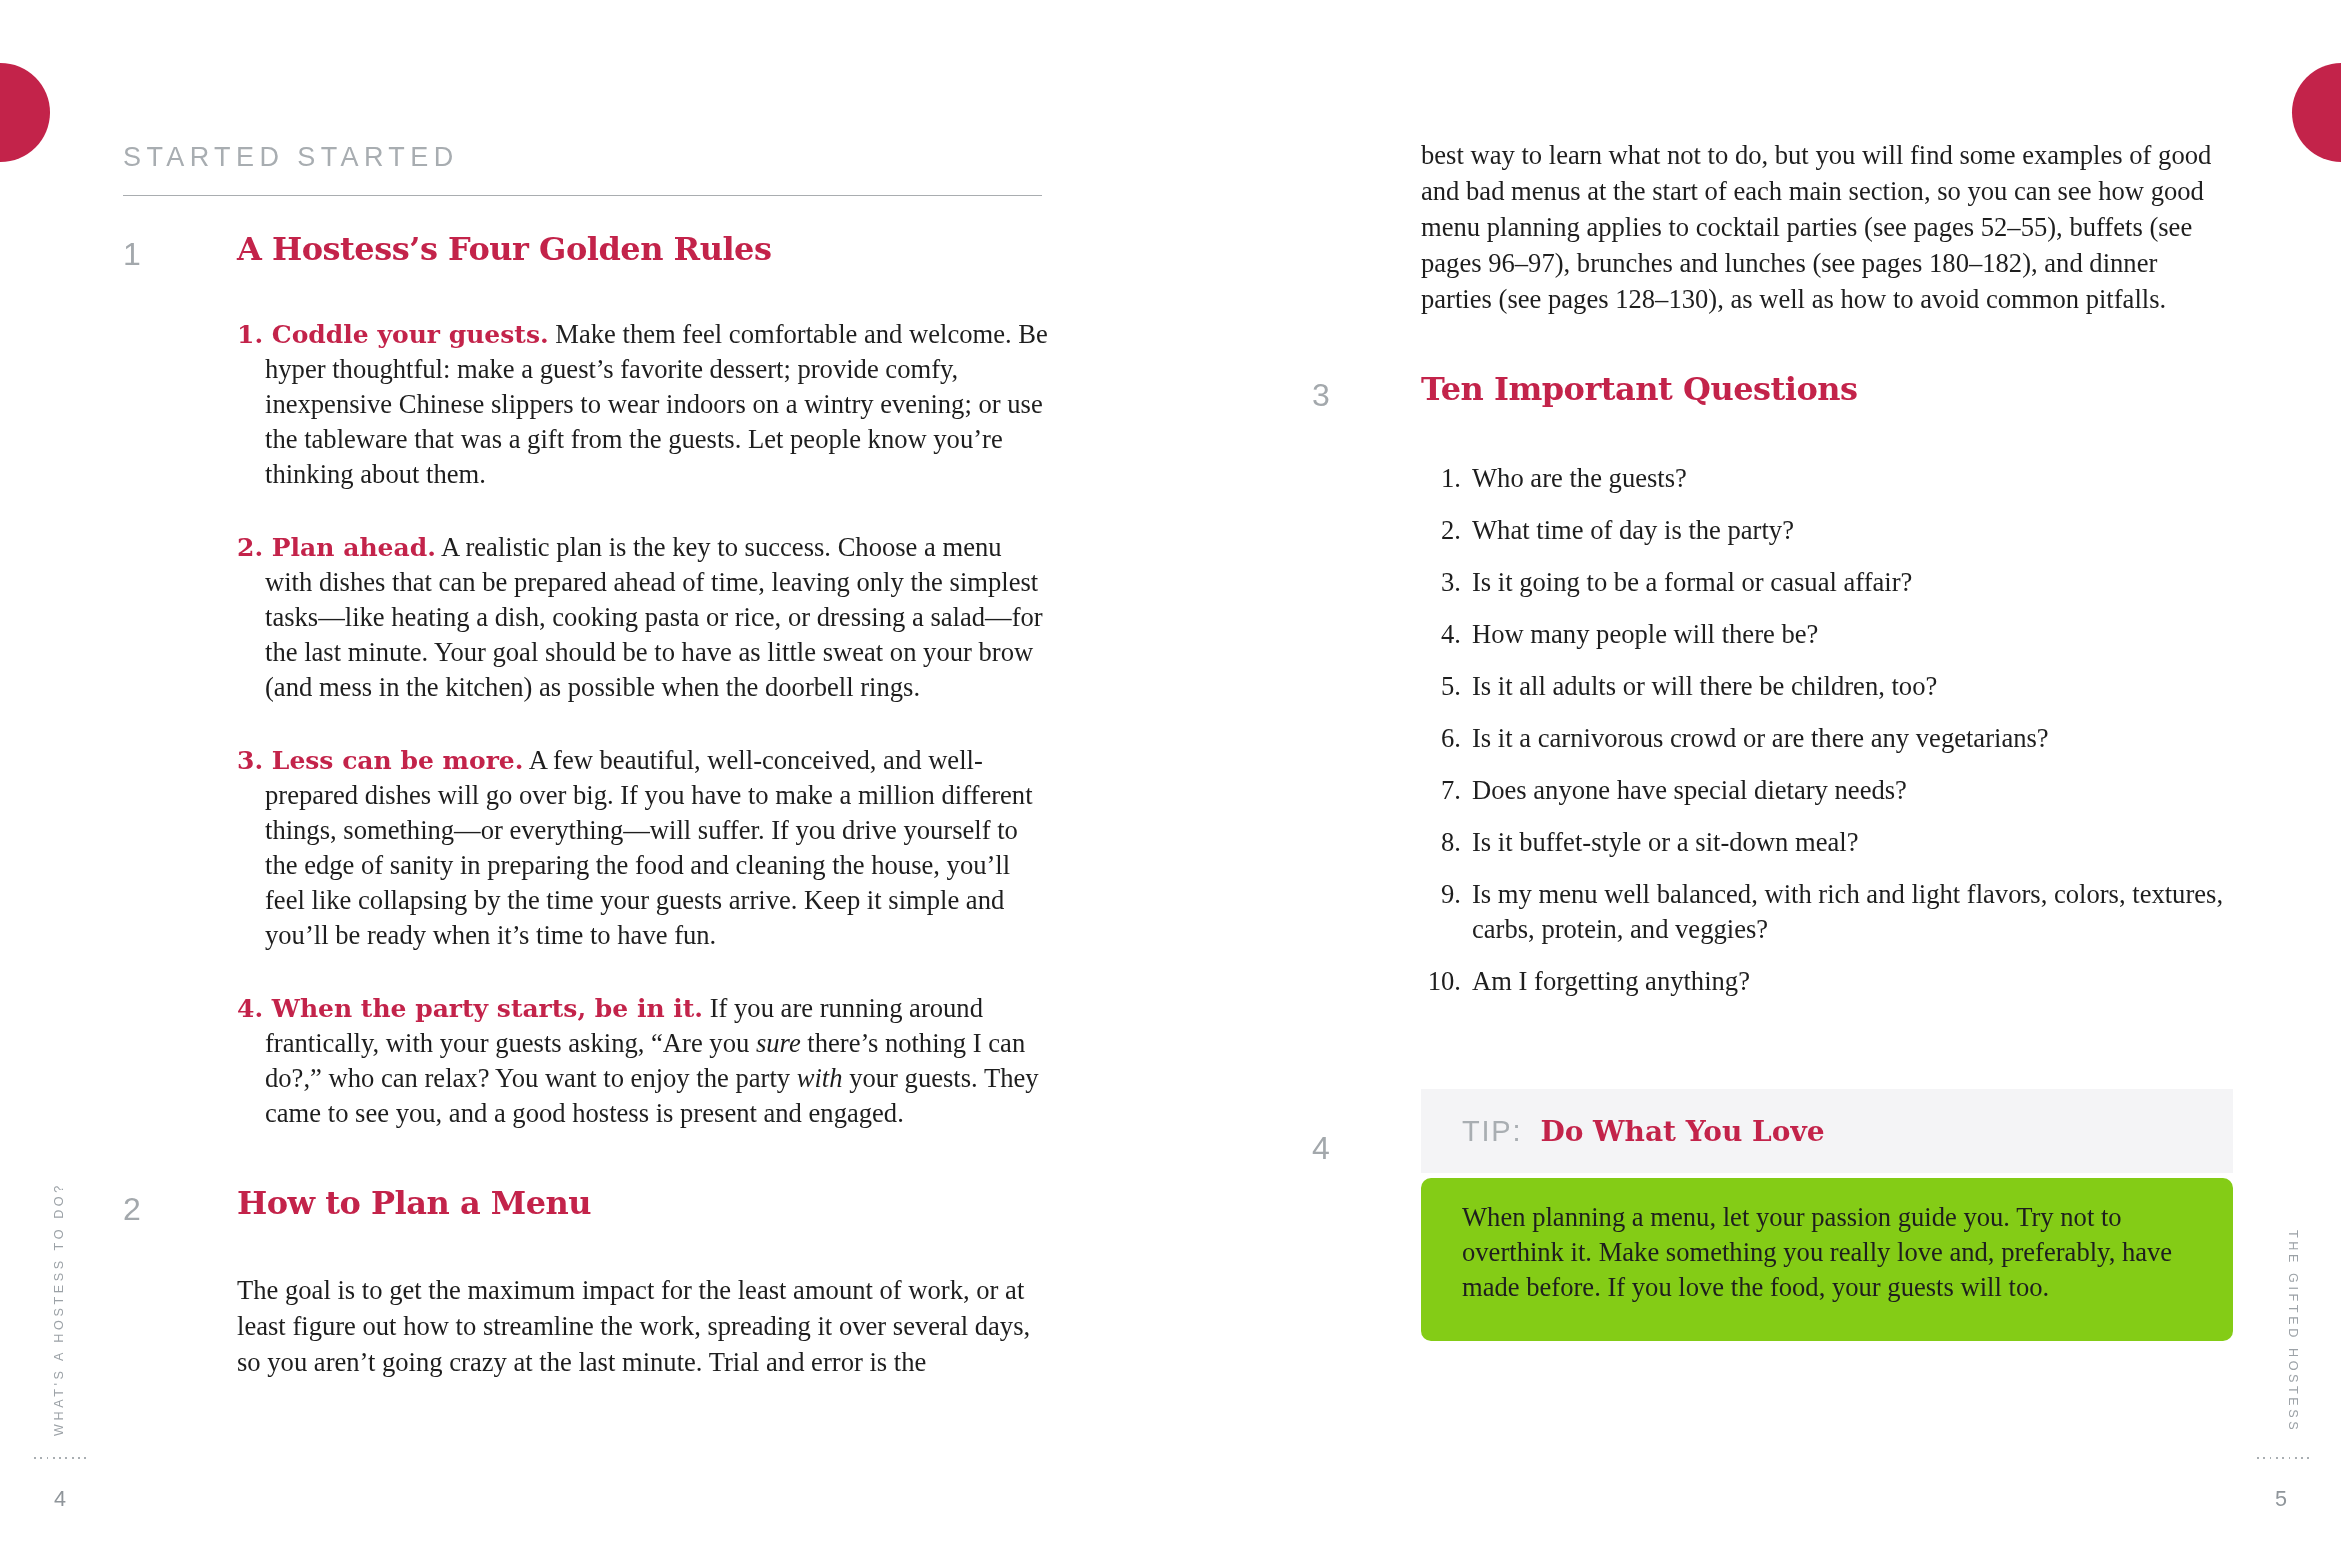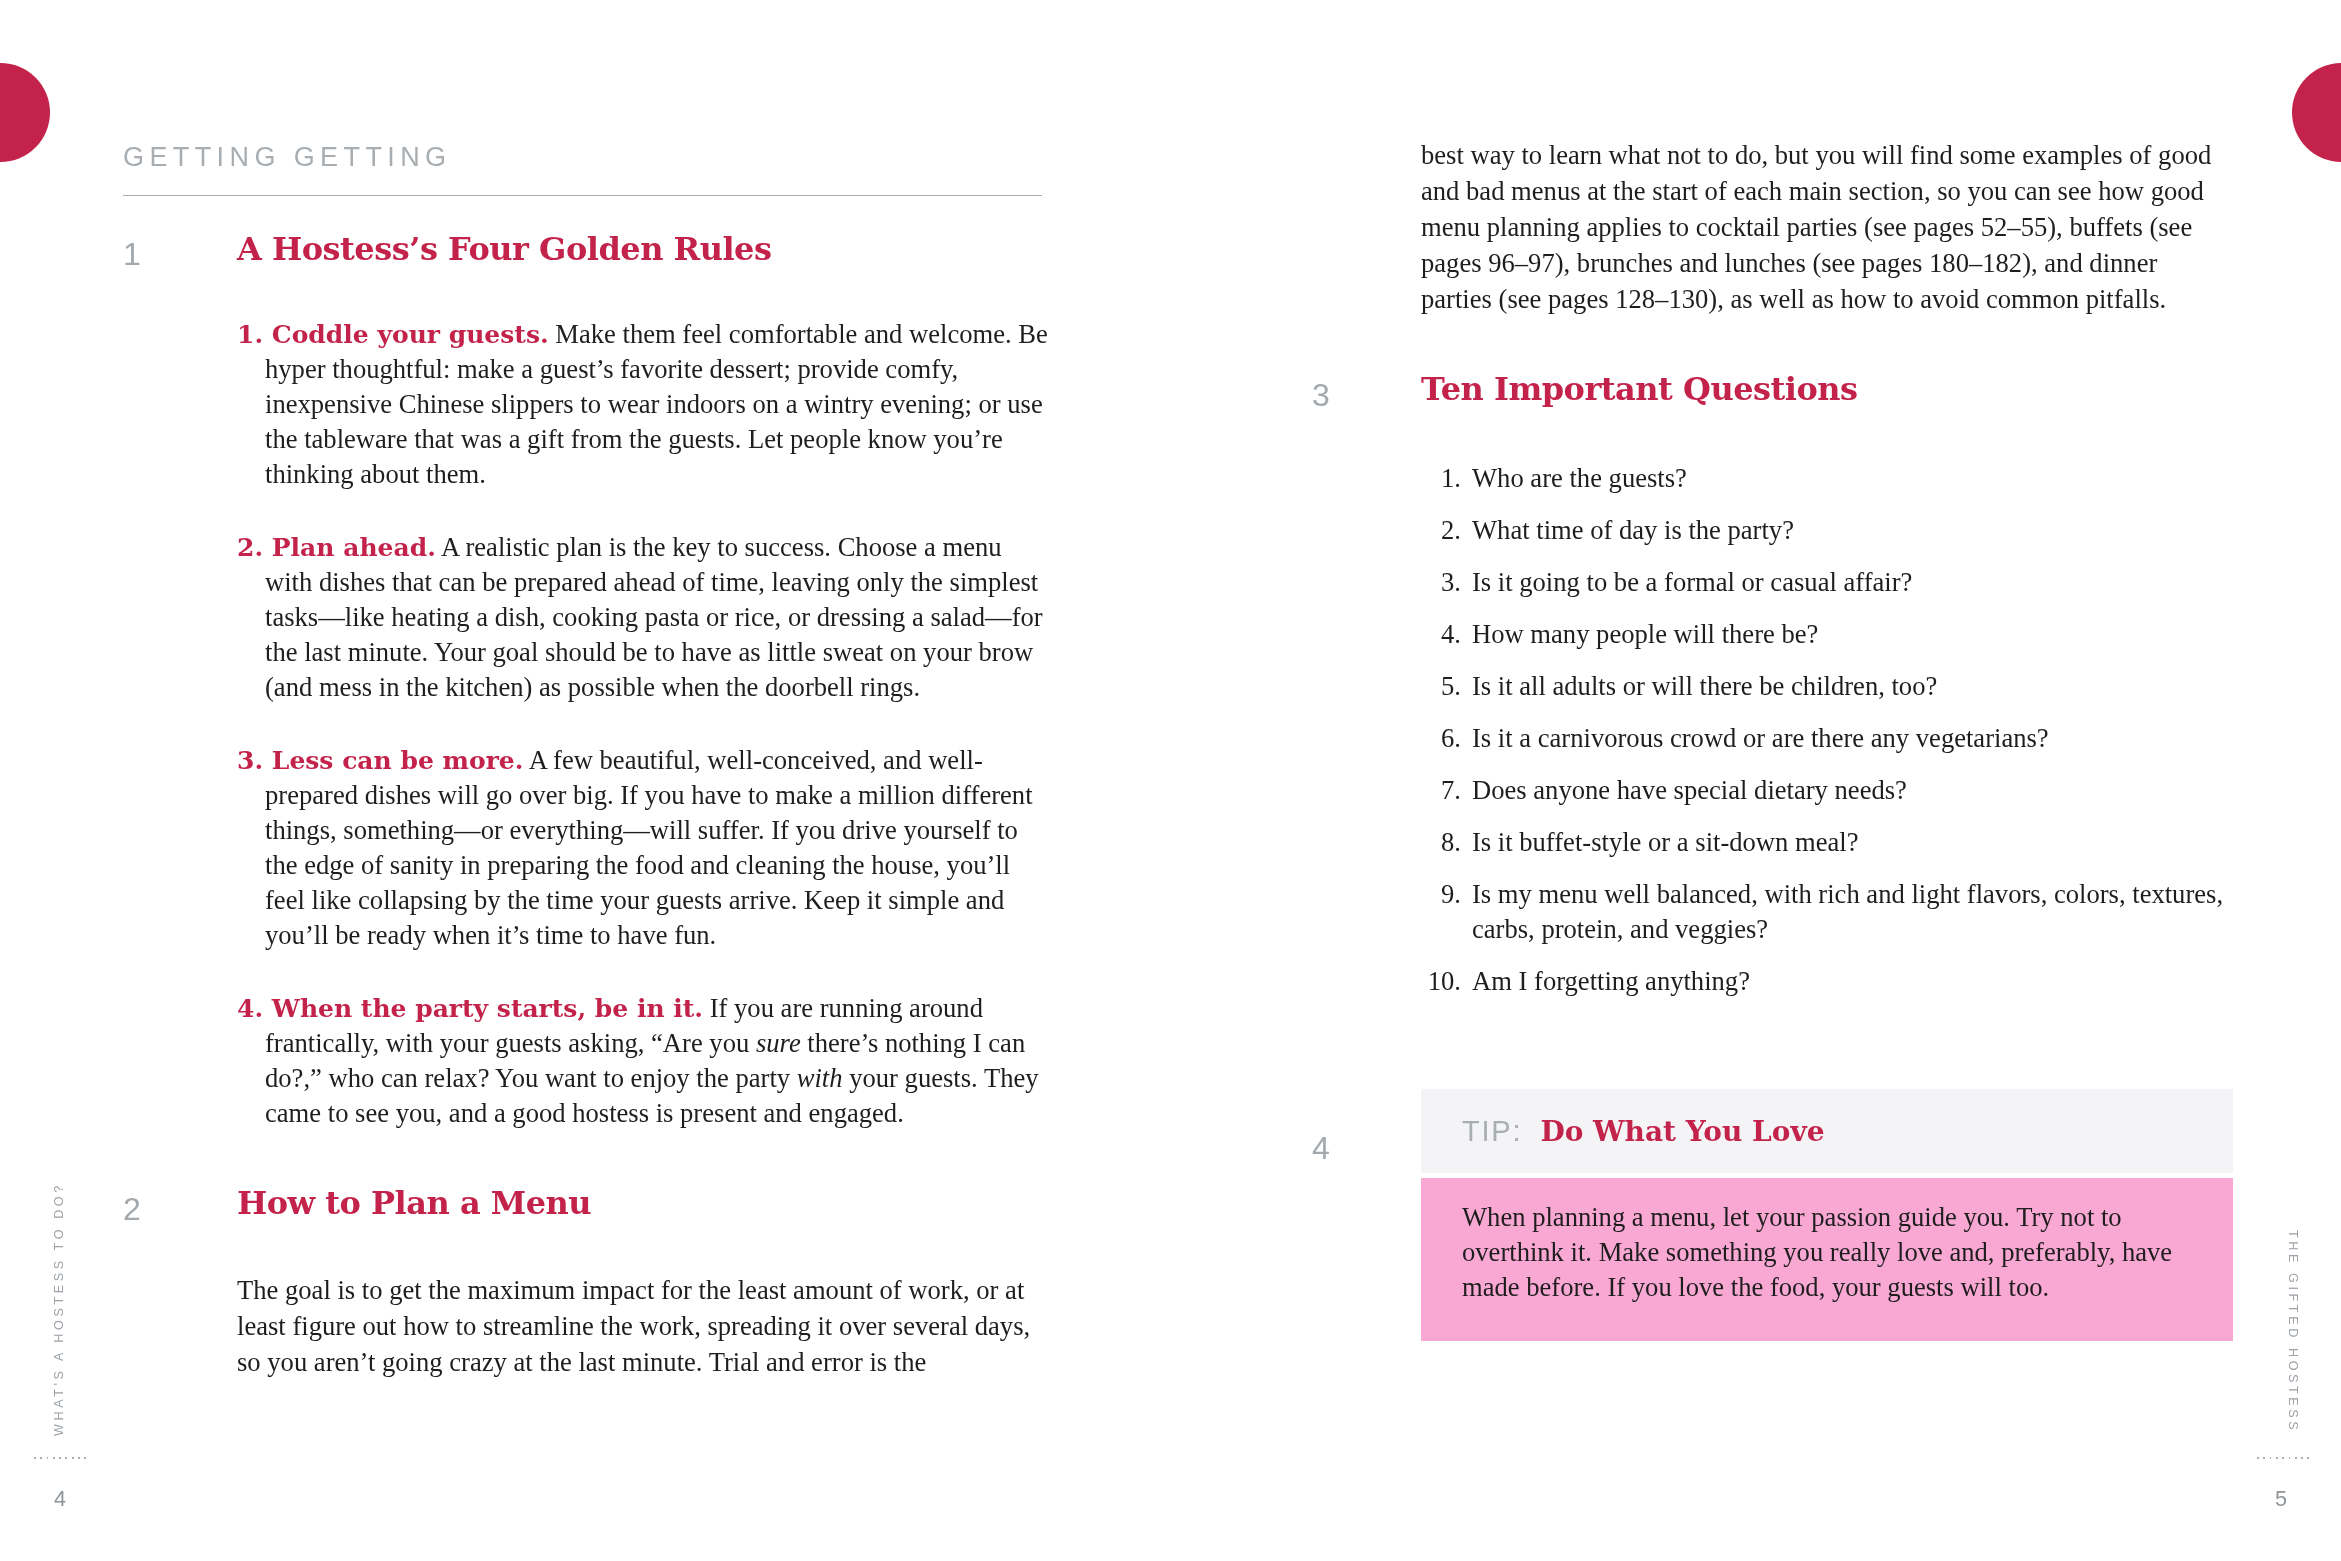--- a/index.html
+++ b/index.html
@@ -32,38 +32,38 @@
   .questions{left:1421px;top:461px;width:811px;font-size:26.6px;line-height:35px;}
   .q-item{display:flex;margin-bottom:17px;}
   .q-num{flex:0 0 40px;text-align:right;}
   .q-text{margin-left:11px;flex:1;}
 
   .tip-box{left:1421px;top:1089px;width:812px;}
   .tip-header{background:#f4f4f6;height:84px;display:flex;align-items:center;padding-left:41px;box-sizing:border-box;}
   .tip-label{font-size:29px;letter-spacing:1.8px;color:#a9aeb2;margin-right:18px;}
   .tip-title{font-size:28px;color:var(--red);}
   .tip-divider{height:5.4px;background:#ffffff;}
-  .tip-body{background:#f9a8d4;padding:21.6px 41px 36px 41px;font-size:26.6px;line-height:35px;box-sizing:border-box;}
+  .tip-body{background:#84cc16;padding:21.6px 41px 36px 41px;font-size:26.6px;line-height:35px;box-sizing:border-box;border-radius:10px;}
 
   .v-label{font-size:12.6px;letter-spacing:3.6px;color:#9ca2a7;white-space:nowrap;}
   .v-up{writing-mode:vertical-rl;transform:rotate(180deg);}
   .v-down{writing-mode:vertical-rl;}
 
   .dots{height:1.8px;width:54px;background:repeating-linear-gradient(90deg,#a9aeb2 0 1.8px,transparent 1.8px 6.3px);}
   .page-num{font-size:21.6px;color:#8f959a;}
 </style>
 </head>
 <body>
 
 <div class="canvas" style="--red:#c3234a;">
 
   <div class="abs corner-circle circle-left"></div>
   <div class="abs corner-circle circle-right"></div>
 
-  <div class="abs kicker sans">GETTING GETTING</div>
+  <div class="abs kicker sans">STARTED STARTED</div>
   <div class="abs kicker-rule"></div>
 
   <div class="abs sec-num sans" style="left:123px;top:236px;">1</div>
   <div class="abs sec-title slab" style="left:237px;top:230px;">A Hostess’s Four Golden Rules</div>
 
   <div class="abs rules">
       <div class="rule-item"><span class="rule-label">1. Coddle your guests.</span> <span>Make them feel comfortable and welcome. Be hyper thoughtful: make a guest’s favorite dessert; provide comfy, inexpensive Chinese slippers to wear indoors on a wintry evening; or use the tableware that was a gift from the guests. Let people know you’re thinking about them.</span></div>
       <div class="rule-item"><span class="rule-label">2. Plan ahead.</span> <span>A realistic plan is the key to success. Choose a menu with dishes that can be prepared ahead of time, leaving only the simplest tasks—like heating a dish, cooking pasta or rice, or dressing a salad—for the last minute. Your goal should be to have as little sweat on your brow (and mess in the kitchen) as possible when the doorbell rings.</span></div>
       <div class="rule-item"><span class="rule-label">3. Less can be more.</span> <span>A few beautiful, well-conceived, and well-prepared dishes will go over big. If you have to make a million different things, something—or everything—will suffer. If you drive yourself to the edge of sanity in preparing the food and cleaning the house, you’ll feel like collapsing by the time your guests arrive. Keep it simple and you’ll be ready when it’s time to have fun.</span></div>
       <div class="rule-item"><span class="rule-label">4. When the party starts, be in it.</span> <span>If you are running around frantically, with your guests asking, “Are you </span><span class="italic">sure</span><span> there’s nothing I can do?,” who can relax? You want to enjoy the party </span><span class="italic">with</span><span> your guests. They came to see you, and a good hostess is present and engaged.</span></div>

